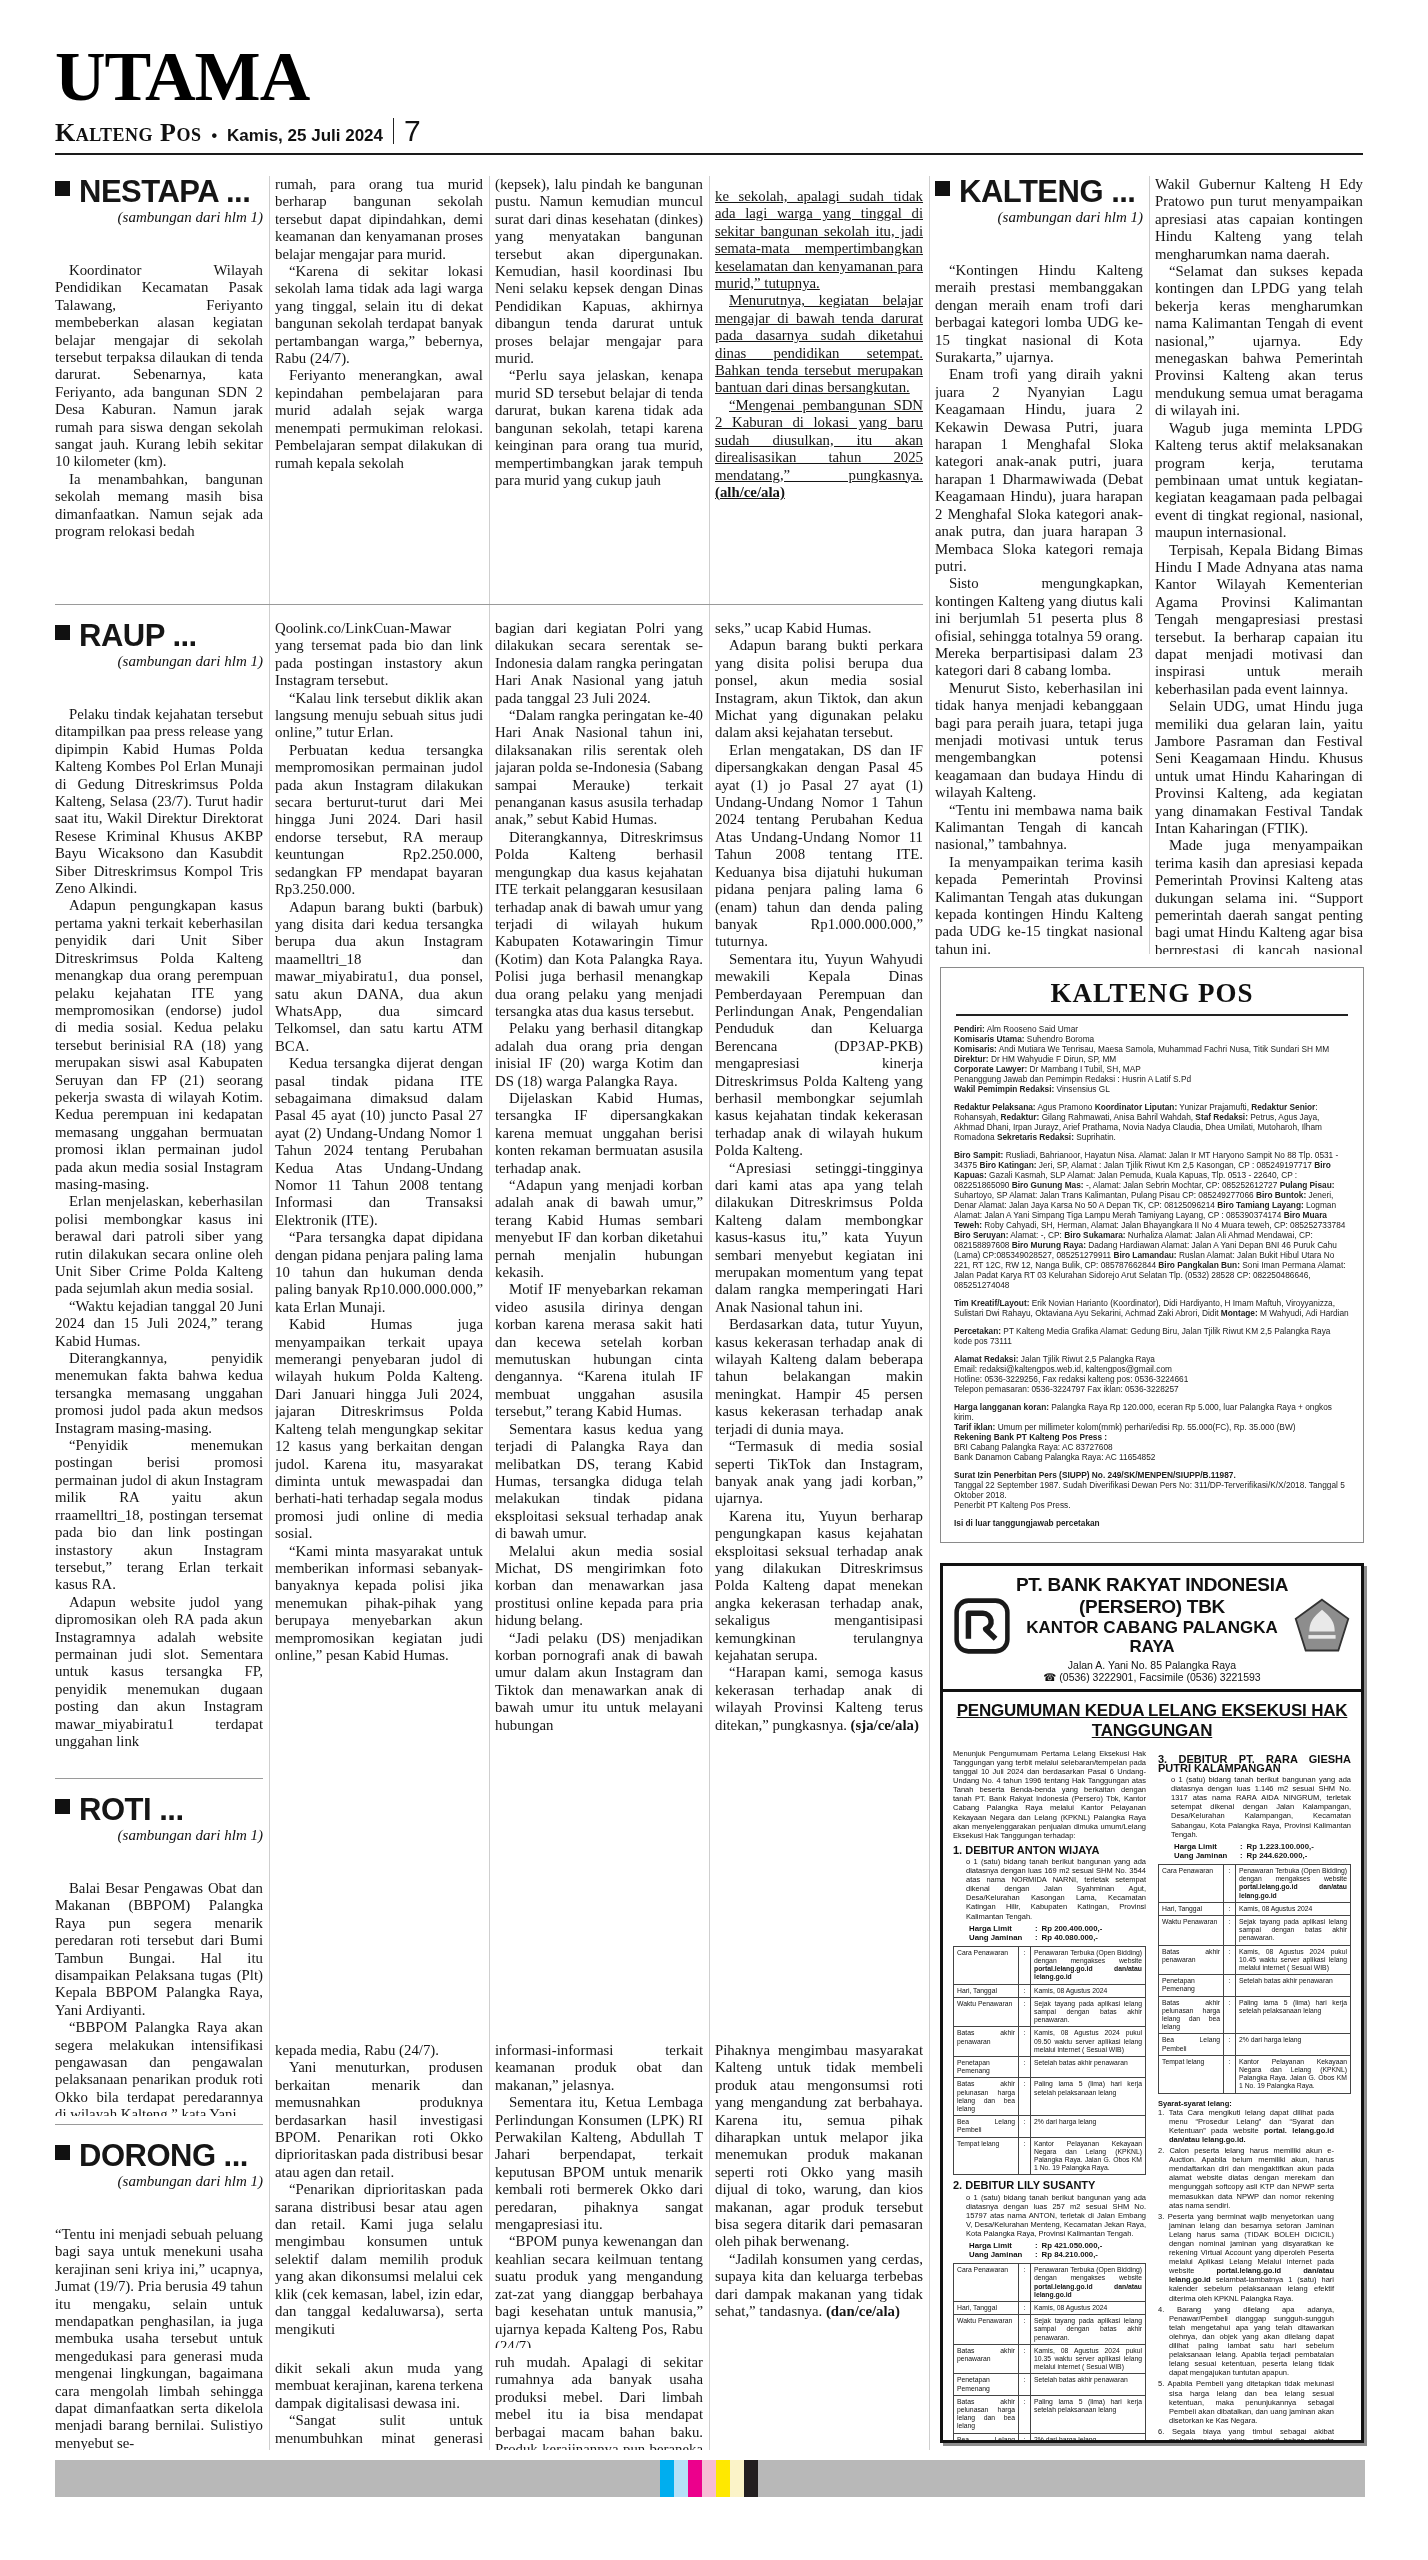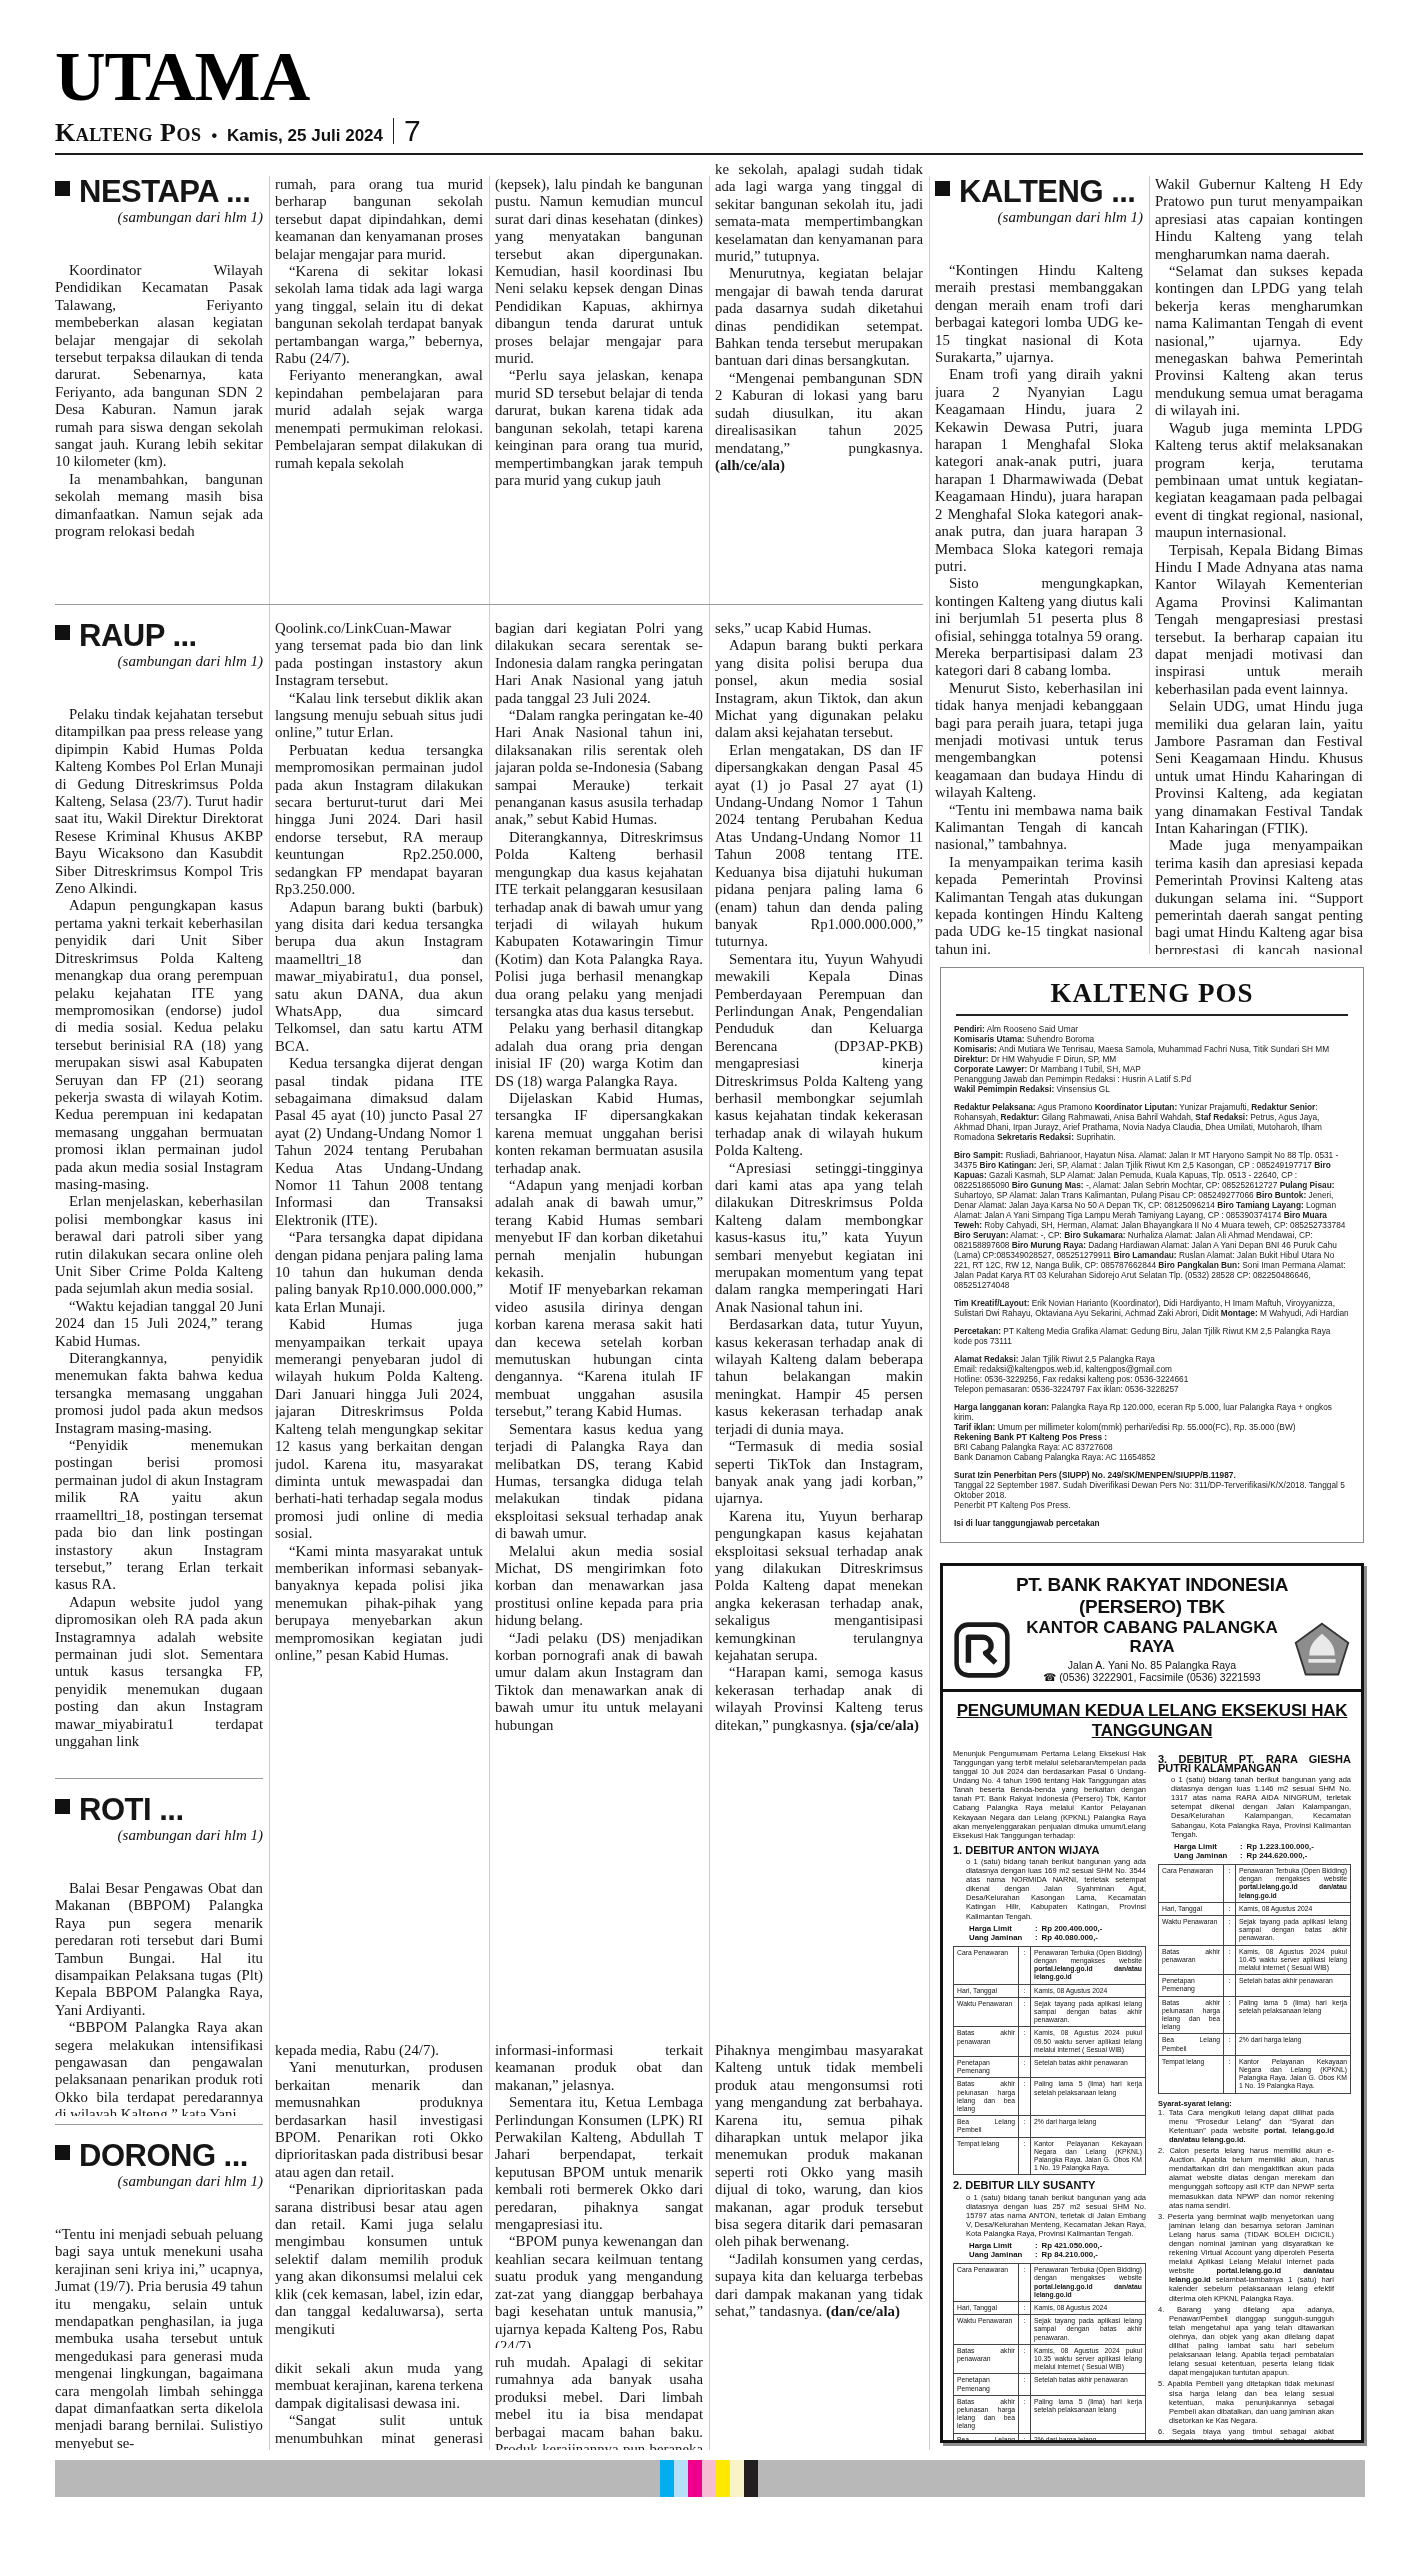--- a/index.html
+++ b/index.html
@@ -34,21 +34,21 @@
   .imprint{border:1px solid #8a8a8a;background:#fff;padding:10px 13px;overflow:hidden;}
   .imprint-title{font-family:"Liberation Serif",serif;font-weight:bold;font-size:27px;
                  text-align:center;letter-spacing:1px;}
   .imprint-rule{height:2px;background:#222;margin:5px 2px 8px 2px;}
   .imprint-group{font-family:"Liberation Sans",sans-serif;font-size:8.3px;line-height:10px;
                  color:#222;margin:0 0 8px 0;}
   .imprint-group p{margin:0;text-indent:0;}
   
   .ad-box{border:3px solid #111;box-shadow:3px 3px 0 #8d8d8d;background:#fff;
           padding:8px 10px;overflow:hidden;font-family:"Liberation Sans",sans-serif;}
-  .ad-header{display:flex;align-items:flex-end;gap:0;}
+  .ad-header{display:flex;align-items:center;gap:0;}
   .ad-h-center{flex:1;text-align:center;line-height:1.15;}
   .ad-bank{font-weight:bold;font-size:19px;letter-spacing:-.3px;}
   .ad-branch{font-weight:bold;font-size:17px;}
   .ad-addr{font-size:10.5px;margin-top:2px;}
   .ad-phone{font-size:10.5px;}
   .ad-rule{height:3px;background:#111;margin:6px -10px 0 -10px;}
   .ad-title{font-weight:bold;font-size:17px;text-align:center;text-decoration:underline;
             margin:9px 0 8px 0;letter-spacing:-.2px;}
   .ad-cols{display:flex;gap:12px;}
   .ad-col{flex:1;font-size:7.5px;line-height:9.1px;text-align:justify;}
@@ -105,21 +105,21 @@
     </div>
   <div class="abs body-col" style="left:275px;top:176px;width:208px;height:420px;" data-cont="">
       <p>rumah, para orang tua murid berharap bangunan sekolah tersebut dapat dipindahkan, demi keamanan dan kenyamanan proses belajar mengajar para murid.</p>
       <p>“Karena di sekitar lokasi sekolah lama tidak ada lagi warga yang tinggal, selain itu di dekat bangunan sekolah terdapat banyak pertambangan warga,” bebernya, Rabu (24/7).</p>
       <p>Feriyanto menerangkan, awal kepindahan pembelajaran para murid adalah sejak warga menempati permukiman relokasi. Pembelajaran sempat dilakukan di rumah kepala sekolah</p>
     </div>
   <div class="abs body-col" style="left:495px;top:176px;width:208px;height:420px;" data-cont="">
       <p>(kepsek), lalu pindah ke bangunan pustu. Namun kemudian muncul surat dari dinas kesehatan (dinkes) yang menyatakan bangunan tersebut akan dipergunakan. Kemudian, hasil koordinasi Ibu Neni selaku kepsek dengan Dinas Pendidikan Kapuas, akhirnya dibangun tenda darurat untuk proses belajar mengajar para murid.</p>
       <p>“Perlu saya jelaskan, kenapa murid SD tersebut belajar di tenda darurat, bukan karena tidak ada bangunan sekolah, tetapi karena keinginan para orang tua murid, mempertimbangkan jarak tempuh para murid yang cukup jauh</p>
     </div>
-  <div class="abs body-col" style="left:715px;top:161px;width:208px;height:420px;" data-cont="">
+  <div class="abs body-col" style="left:715px;top:188px;width:208px;height:420px;text-decoration:underline;" data-cont="">
       <p>ke sekolah, apalagi sudah tidak ada lagi warga yang tinggal di sekitar bangunan sekolah itu, jadi semata-mata mempertimbangkan keselamatan dan kenyamanan para murid,” tutupnya.</p>
       <p>Menurutnya, kegiatan belajar mengajar di bawah tenda darurat pada dasarnya sudah diketahui dinas pendidikan setempat. Bahkan tenda tersebut merupakan bantuan dari dinas bersangkutan.</p>
       <p>“Mengenai pembangunan SDN 2 Kaburan di lokasi yang baru sudah diusulkan, itu akan direalisasikan tahun 2025 mendatang,” pungkasnya. <b>(alh/ce/ala)</b></p>
     </div>
   <div class="abs hdiv" style="left:55px;top:604px;width:868px;"></div>
 
   <div class="abs sec-head" style="left:55px;top:620px;width:208px;">
     <div class="sec-row">
       <span class="sq"></span>
       <span class="sec-title">RAUP ...</span>

